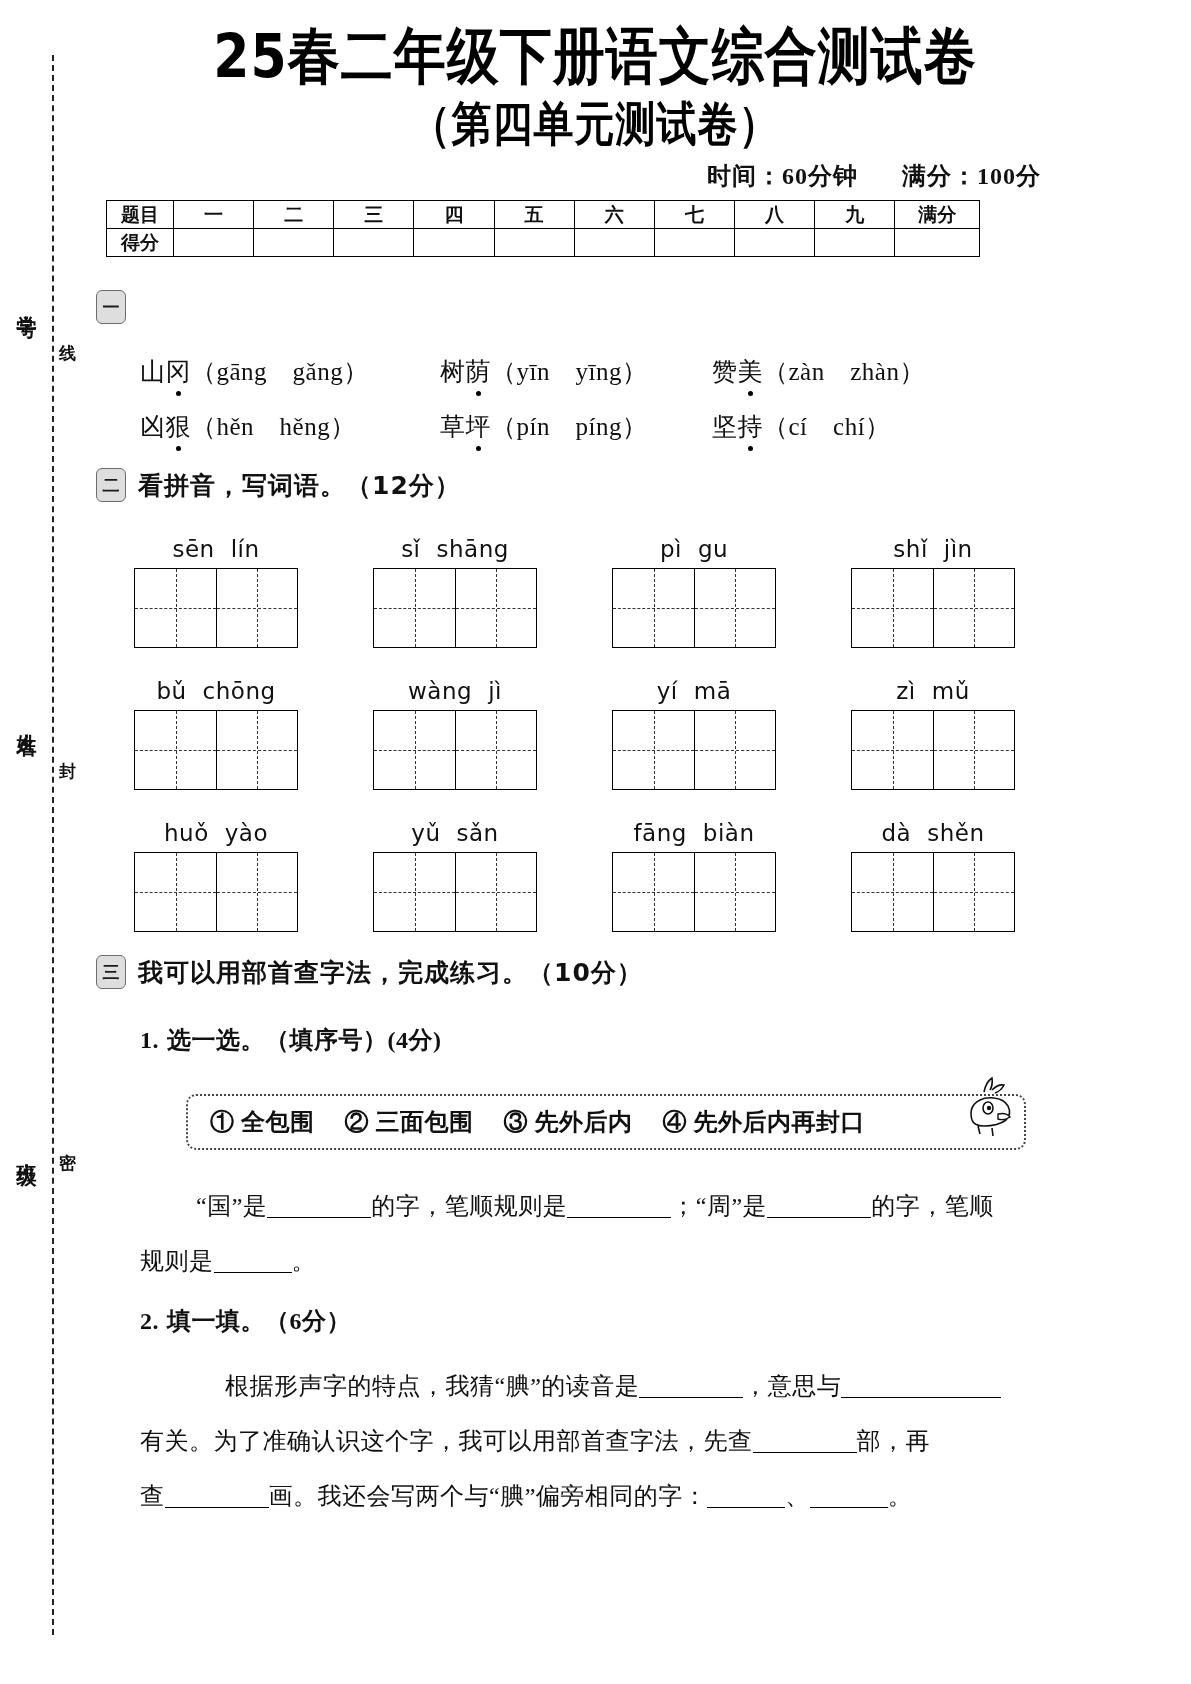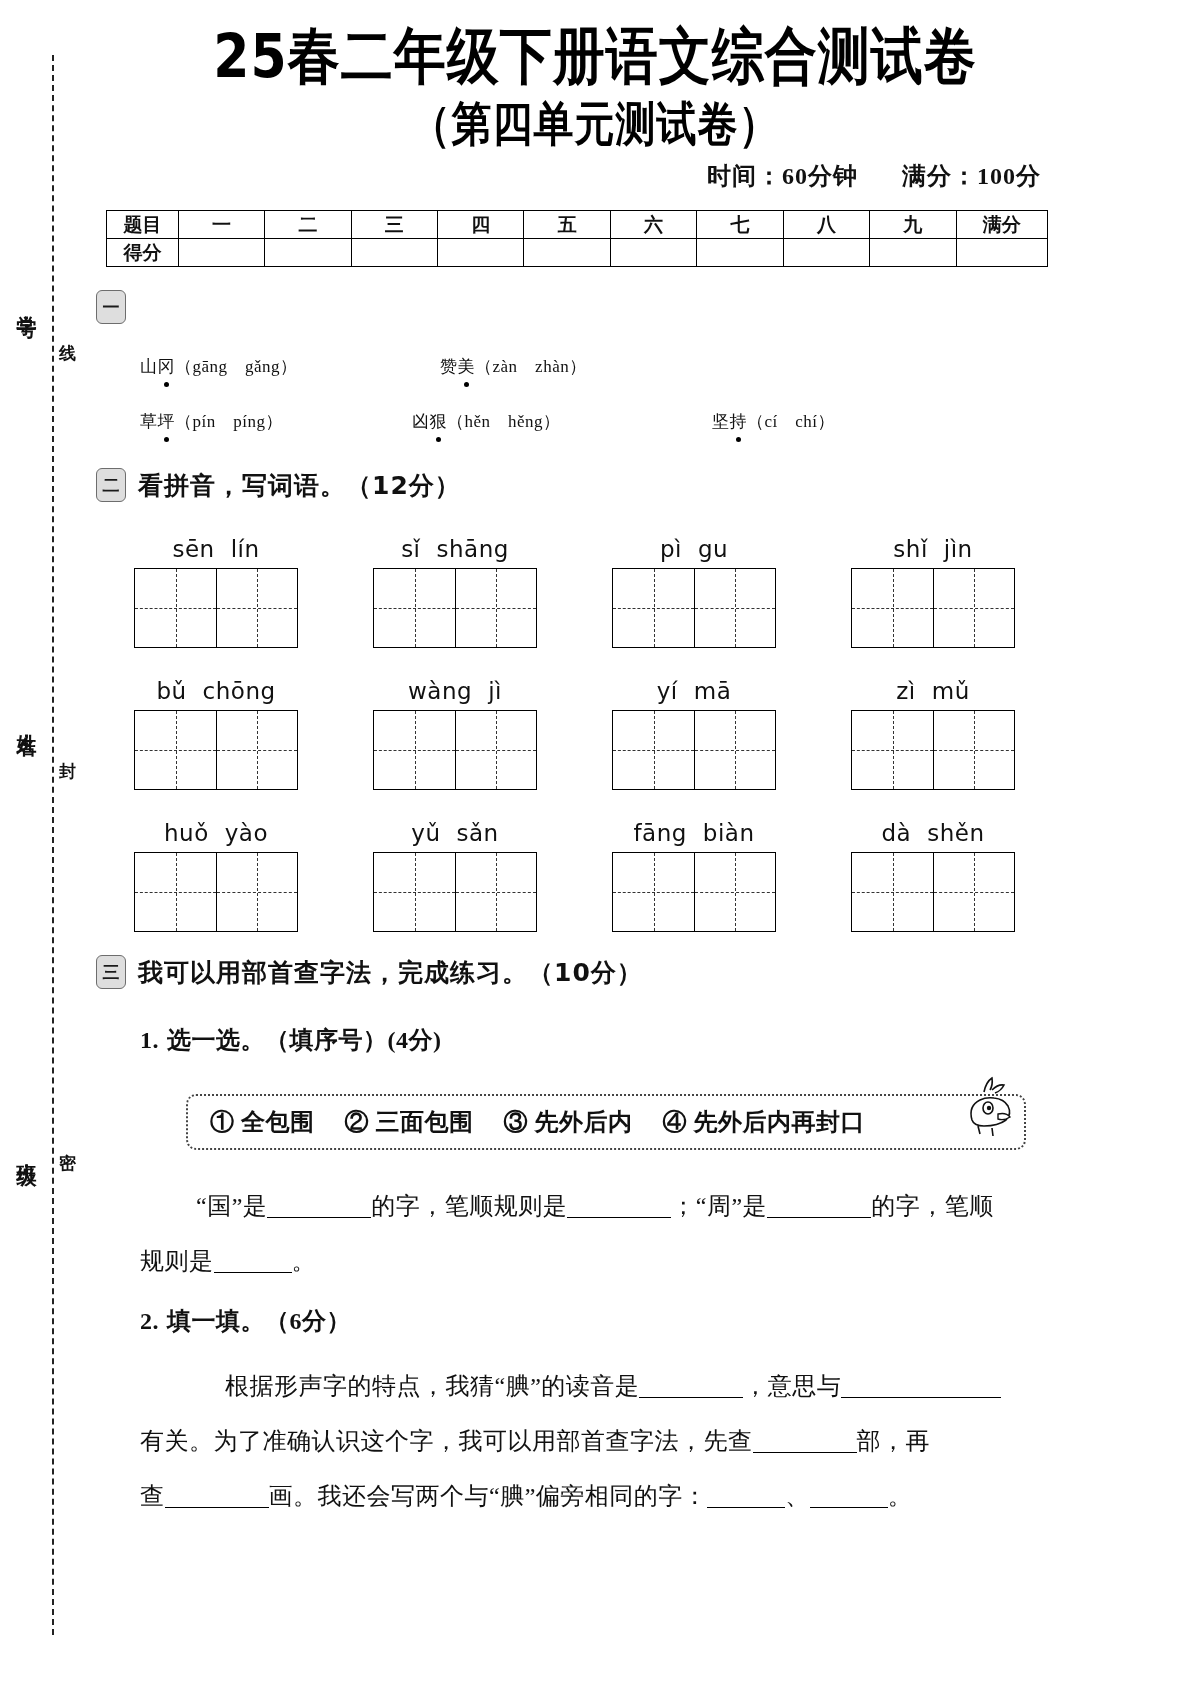--- a/index.html
+++ b/index.html
@@ -75,23 +75,23 @@
     right: 150px; top: 160px;
     font-size: 24px;
     font-weight: 600;
     letter-spacing: 1px;
   }
   .exam-meta .gap { display: inline-block; width: 30px; }
 
   
   .score-table {
     position: absolute;
-    left: 106px; top: 210px;
+    left: 106px; top: 200px;
     border-collapse: collapse;
-    width: 942px;
+    width: 874px;
   }
   .score-table td {
     border: 1.4px solid #000;
     height: 27px;
     text-align: center;
     vertical-align: middle;
     font-size: 19px;
     font-weight: 600;
     padding: 0;
   }
@@ -127,21 +127,21 @@
     letter-spacing: 1px;
     white-space: nowrap;
   }
 
   
   .q1-row {
     position: absolute;
     left: 140px;
     width: 930px;
     display: flex;
-    font-size: 17px;
+    font-size: 25px;
     letter-spacing: 0.5px;
   }
   .q1-item { position: relative; white-space: nowrap; }
   .q1-item .dotchar { position: relative; }
   .q1-item .dotchar::after {
     content: "";
     position: absolute;
     left: 50%; bottom: -11px;
     width: 5px; height: 5px;
     margin-left: -2.5px;
@@ -299,31 +299,34 @@
   </table>
 
 <div class="sec" style="top:290px;">
   <span class="sec-badge">一</span>
 </div>
 
 <div class="q1-row" style="top:355px;">
   <div class="q1-item q1-a">
     <span>山</span><span class="dotchar">冈</span><span>（gāng　gǎng）</span>
   </div>
+  <div class="q1-item q1-b">
+    <span>树</span><span class="dotchar">荫</span><span>（yīn　yīng）</span>
+  </div>
   <div class="q1-item q1-c">
     <span>赞</span><span class="dotchar">美</span><span>（zàn　zhàn）</span>
   </div>
 </div>
 
 <div class="q1-row" style="top:410px;">
+  <div class="q1-item q1-a">
+    <span>凶</span><span class="dotchar">狠</span><span>（hěn　hěng）</span>
+  </div>
   <div class="q1-item q1-b">
     <span>草</span><span class="dotchar">坪</span><span>（pín　píng）</span>
-  </div>
-  <div class="q1-item q1-a">
-    <span>凶</span><span class="dotchar">狠</span><span>（hěn　hěng）</span>
   </div>
   <div class="q1-item q1-c">
     <span>坚</span><span class="dotchar">持</span><span>（cí　chí）</span>
   </div>
 </div>
 
 <div class="sec" style="top:468px;">
   <span class="sec-badge">二</span>
   <span class="sec-title">看拼音，写词语。（12分）</span>
 </div>

